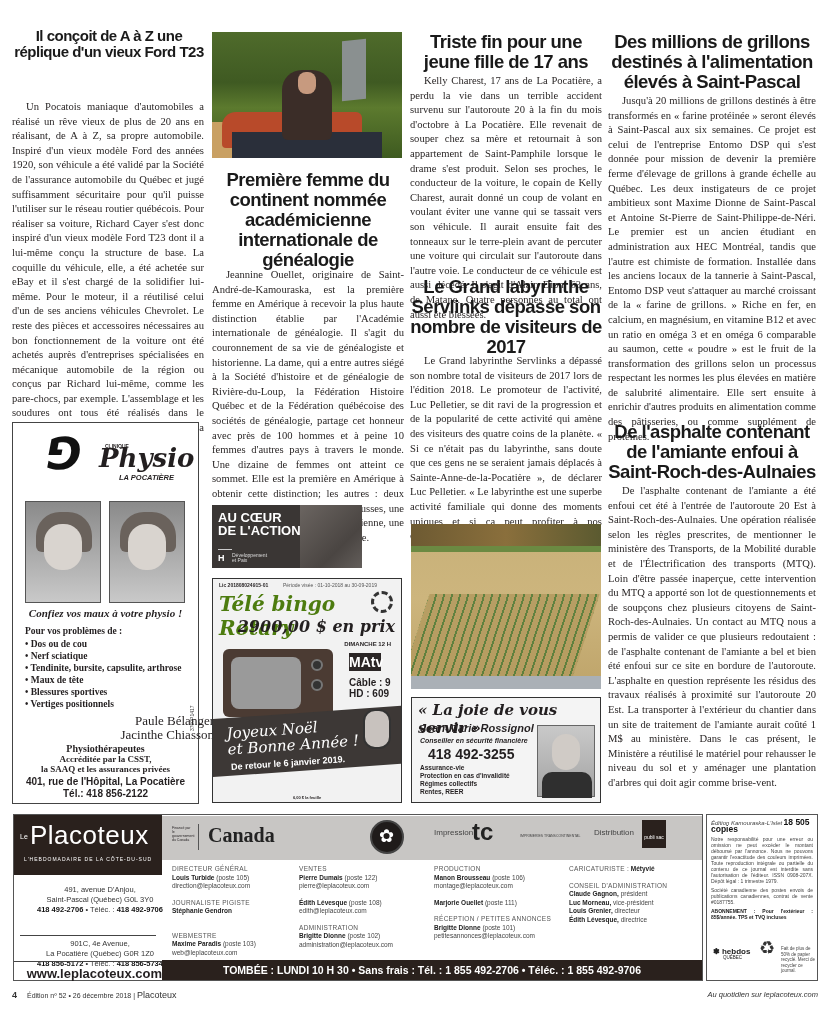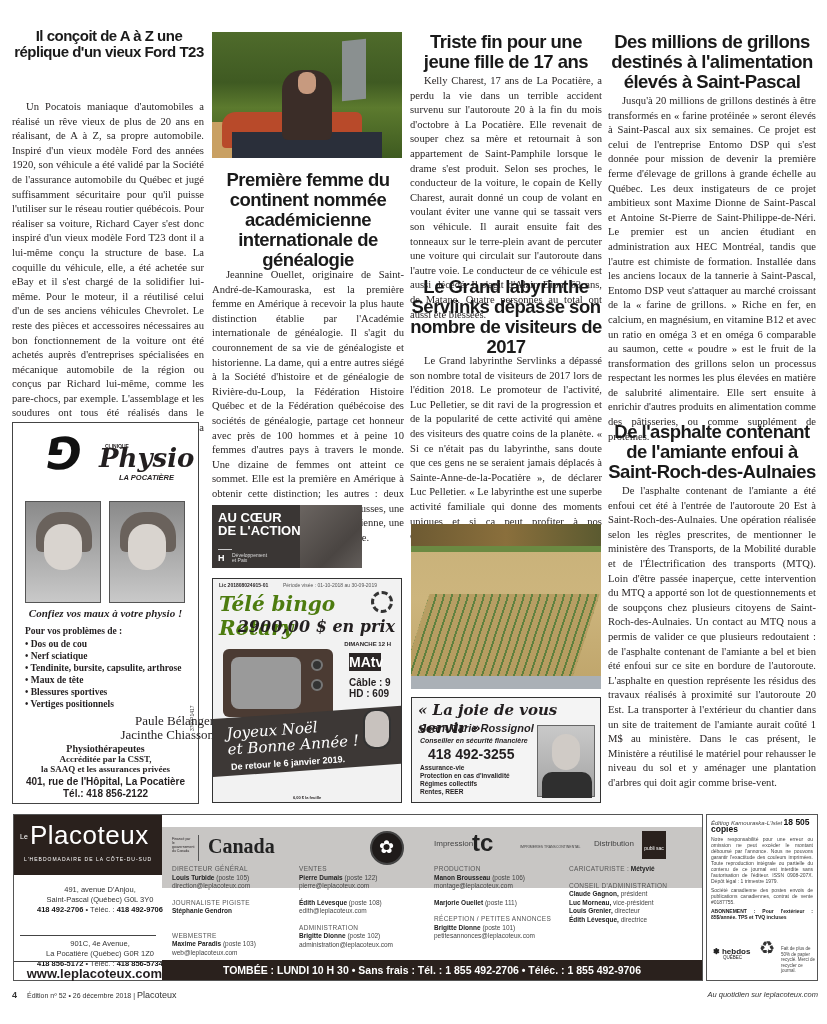--- a/index.html
+++ b/index.html
@@ -96,21 +96,21 @@
 
 #mast{left:13px;top:814px;width:690px;height:167px;border:1.5px solid #555}
 #mast .logo{position:absolute;left:0;top:0;width:148px;height:60px;background:#2a211d;color:#fff}
 #mast .logo .le{position:absolute;left:6px;top:18px;font-family:"Liberation Sans",sans-serif;font-size:7px}
 #mast .logo .name{position:absolute;left:16px;top:5px;font-family:"Liberation Sans",sans-serif;font-size:26px;letter-spacing:0.5px}
 #mast .logo .sub{position:absolute;left:0;width:100%;top:41px;text-align:center;font-family:"Liberation Sans",sans-serif;font-size:5px;letter-spacing:1px}
 #mast .addr{position:absolute;left:12px;width:148px;font-family:"Liberation Sans",sans-serif;font-size:7.5px;line-height:10px;text-align:center;color:#333}
 #mast .addr b{color:#111}
 #mast .sep{position:absolute;left:6px;width:136px;top:120px;height:1px;background:#444}
 #mast .web{position:absolute;left:0;width:148px;top:146px;text-align:right;font-family:"Liberation Sans",sans-serif;font-weight:bold;font-size:13px;border-top:1px solid #444;padding-top:4px}
-#mast .grey{position:absolute;left:148px;top:12px;width:540px;height:61px;background:#c8c6c4}
+#mast .grey{position:absolute;left:148px;top:1px;width:540px;height:44px;background:#c8c6c4}
 #mast .grey .fin{position:absolute;left:10px;top:10px;font-family:"Liberation Sans",sans-serif;font-size:3.5px;width:20px;line-height:4px}
 #mast .grey .pipe{position:absolute;left:36px;top:8px;width:1px;height:26px;background:#555}
 #mast .grey .canada{position:absolute;left:46px;top:8px;font-family:"Liberation Serif",serif;font-size:20px;font-weight:bold;color:#222}
 #mast .grey .seal{position:absolute;left:208px;top:4px;width:34px;height:34px;border-radius:50%;background:#1f1b1a;border:2px solid #444}
 #mast .grey .seal:after{content:"✿";position:absolute;left:7px;top:3px;color:#fff;font-size:18px}
 #mast .grey .imp{position:absolute;left:272px;top:12px;font-family:"Liberation Sans",sans-serif;font-size:8px;color:#444}
 #mast .grey .tc{position:absolute;left:310px;top:2px;font-family:"Liberation Sans",sans-serif;font-weight:bold;font-size:24px;color:#222}
 #mast .grey .trans{position:absolute;left:358px;top:18px;font-family:"Liberation Sans",sans-serif;font-size:3.5px;line-height:4px;color:#444}
 #mast .grey .dist{position:absolute;left:432px;top:12px;font-family:"Liberation Sans",sans-serif;font-size:8px;color:#444}
 #mast .grey .pub{position:absolute;left:480px;top:4px;width:24px;height:28px;background:#2a211d;color:#fff;font-size:5px;font-family:"Liberation Sans",sans-serif;text-align:center;padding-top:14px}

